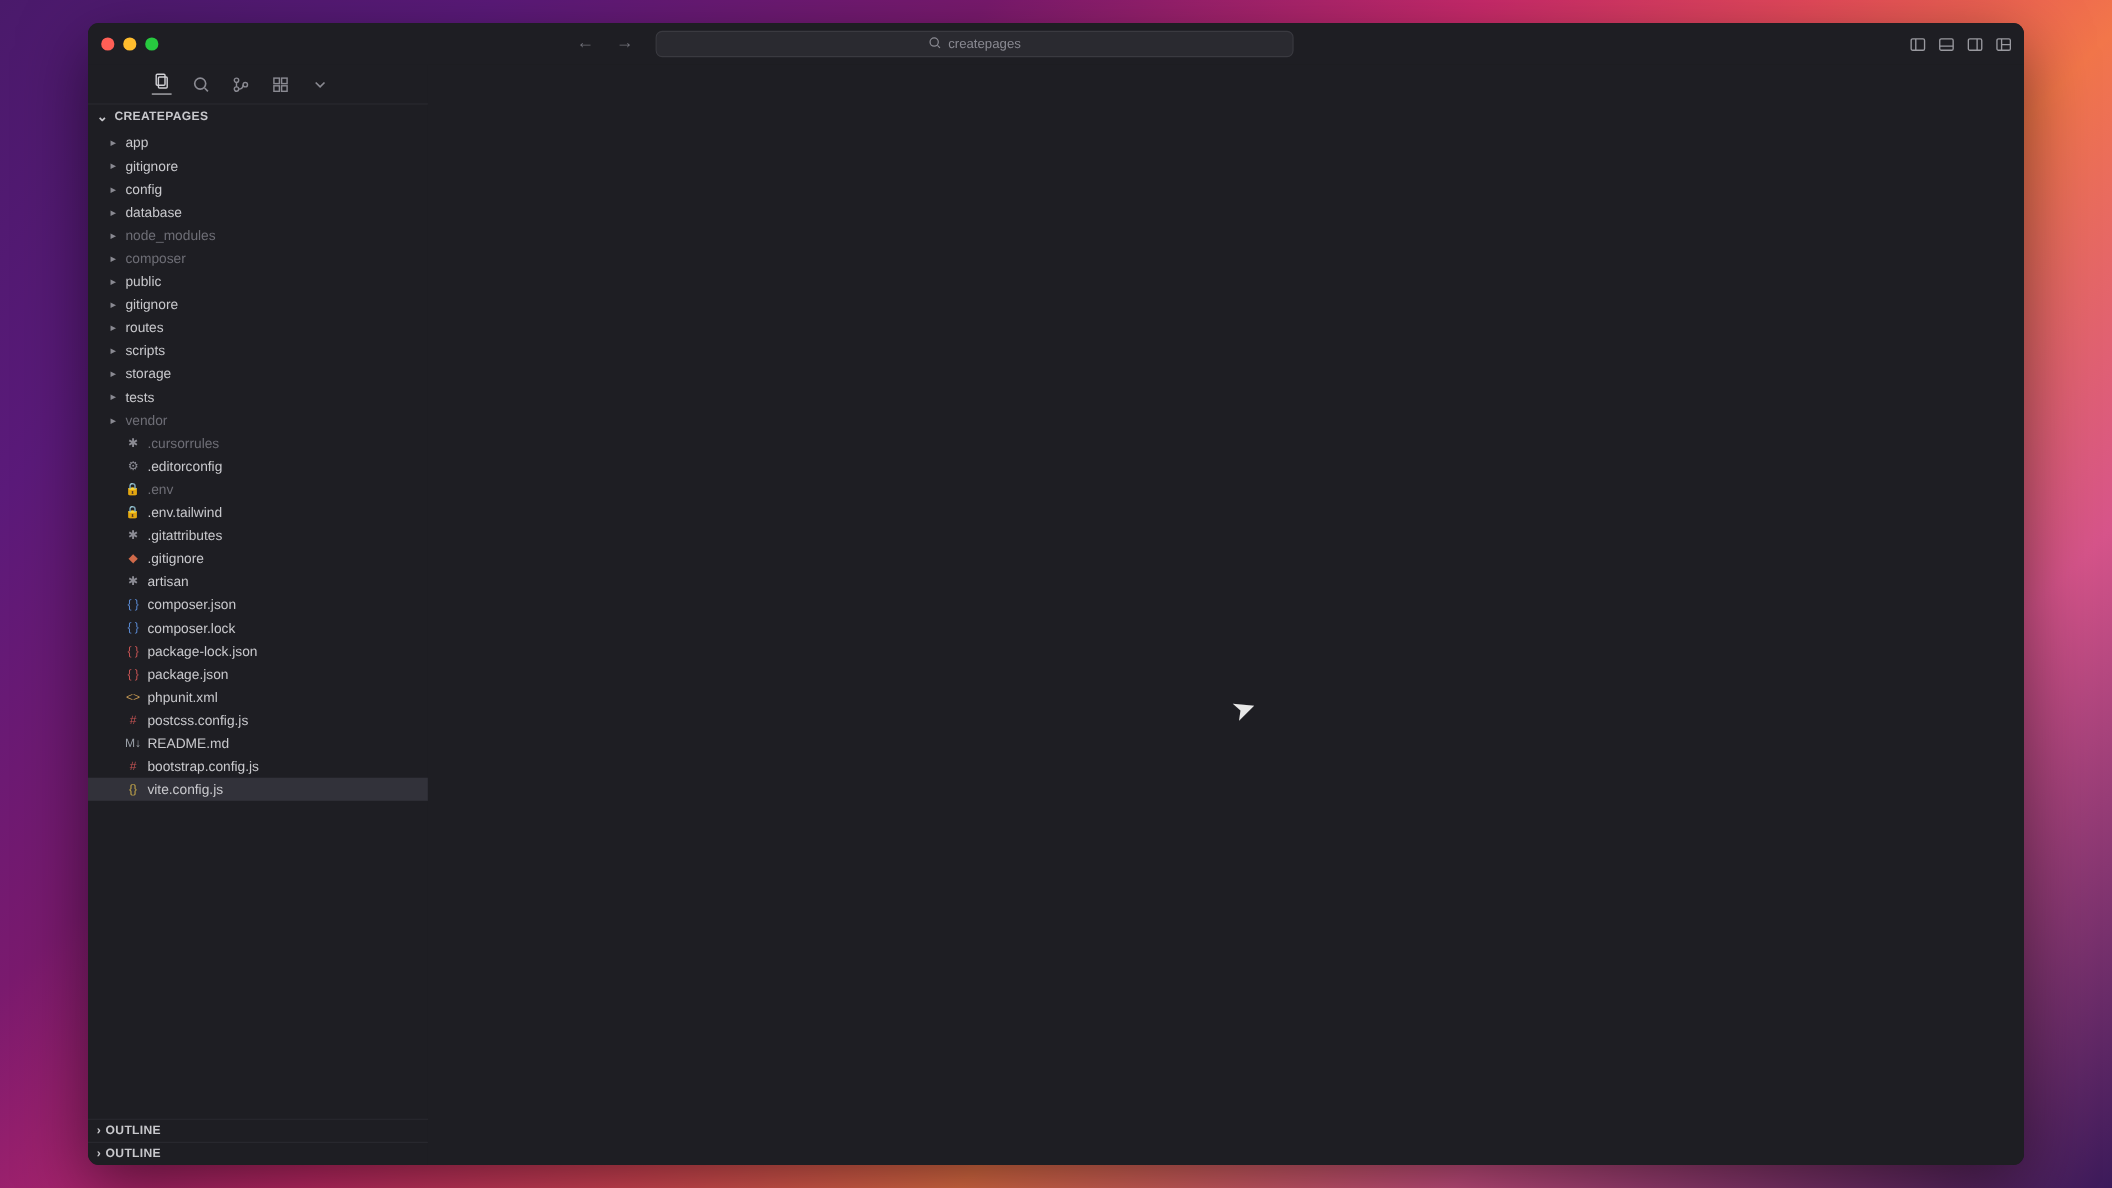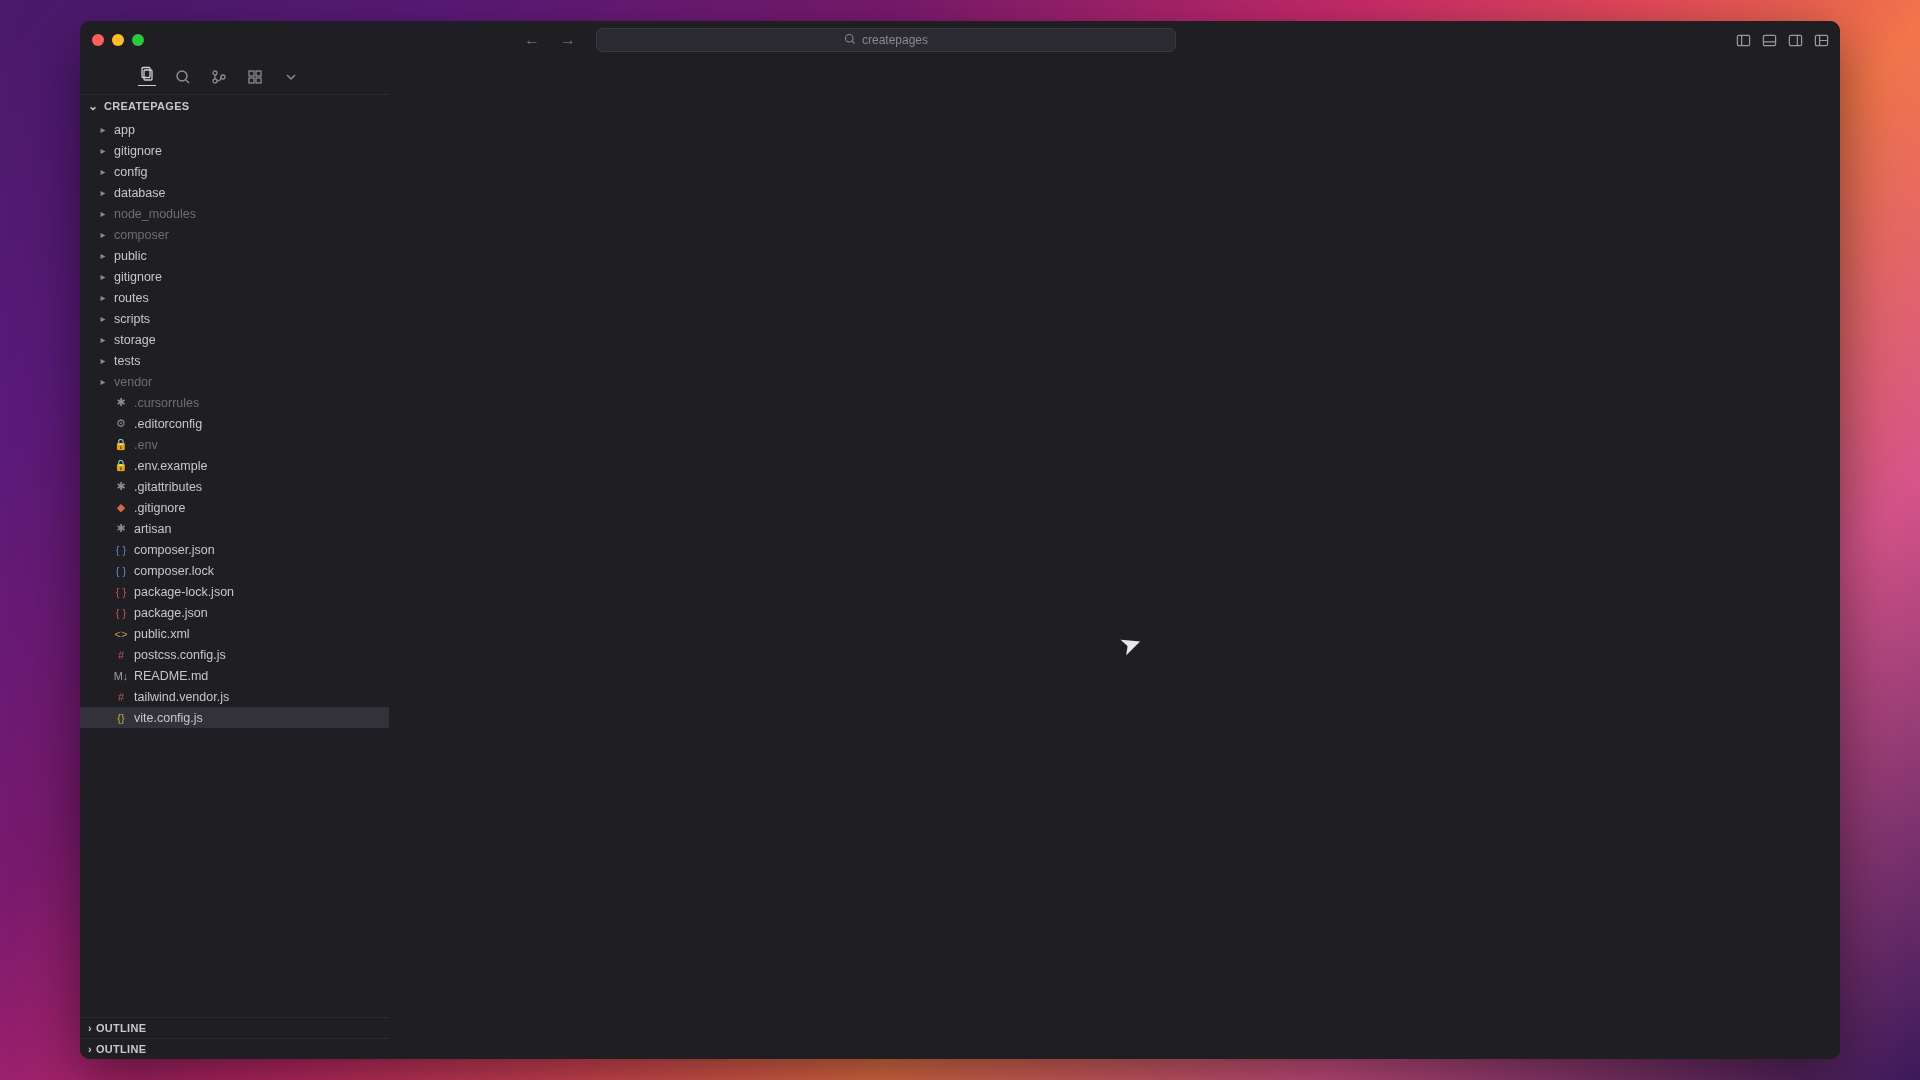--- a/index.html
+++ b/index.html
@@ -266,21 +266,21 @@
             <span>
               <span class="file-icon ic-lock">🔒</span>
             </span>
             <span>.env</span>
           </div>
           <div class="tree-row">
             <span class="chev none">▸</span>
             <span>
               <span class="file-icon ic-lock">🔒</span>
             </span>
-            <span>.env.example</span>
+            <span>.env.tailwind</span>
           </div>
           <div class="tree-row">
             <span class="chev none">▸</span>
             <span>
               <span class="file-icon ic-aster">✱</span>
             </span>
             <span>.gitattributes</span>
           </div>
           <div class="tree-row">
             <span class="chev none">▸</span>
@@ -322,42 +322,42 @@
             <span>
               <span class="file-icon ic-json-red">{ }</span>
             </span>
             <span>package.json</span>
           </div>
           <div class="tree-row">
             <span class="chev none">▸</span>
             <span>
               <span class="file-icon ic-xml">&lt;&gt;</span>
             </span>
-            <span>public.xml</span>
+            <span>phpunit.xml</span>
           </div>
           <div class="tree-row">
             <span class="chev none">▸</span>
             <span>
               <span class="file-icon ic-js">#</span>
             </span>
             <span>postcss.config.js</span>
           </div>
           <div class="tree-row">
             <span class="chev none">▸</span>
             <span>
               <span class="file-icon ic-md">M↓</span>
             </span>
             <span>README.md</span>
           </div>
           <div class="tree-row">
             <span class="chev none">▸</span>
             <span>
               <span class="file-icon ic-js">#</span>
             </span>
-            <span>tailwind.vendor.js</span>
+            <span>bootstrap.config.js</span>
           </div>
           <div class="tree-row selected">
             <span class="chev none">▸</span>
             <span>
               <span class="file-icon ic-vite">{}</span>
             </span>
             <span>vite.config.js</span>
           </div>
         </div>
 

